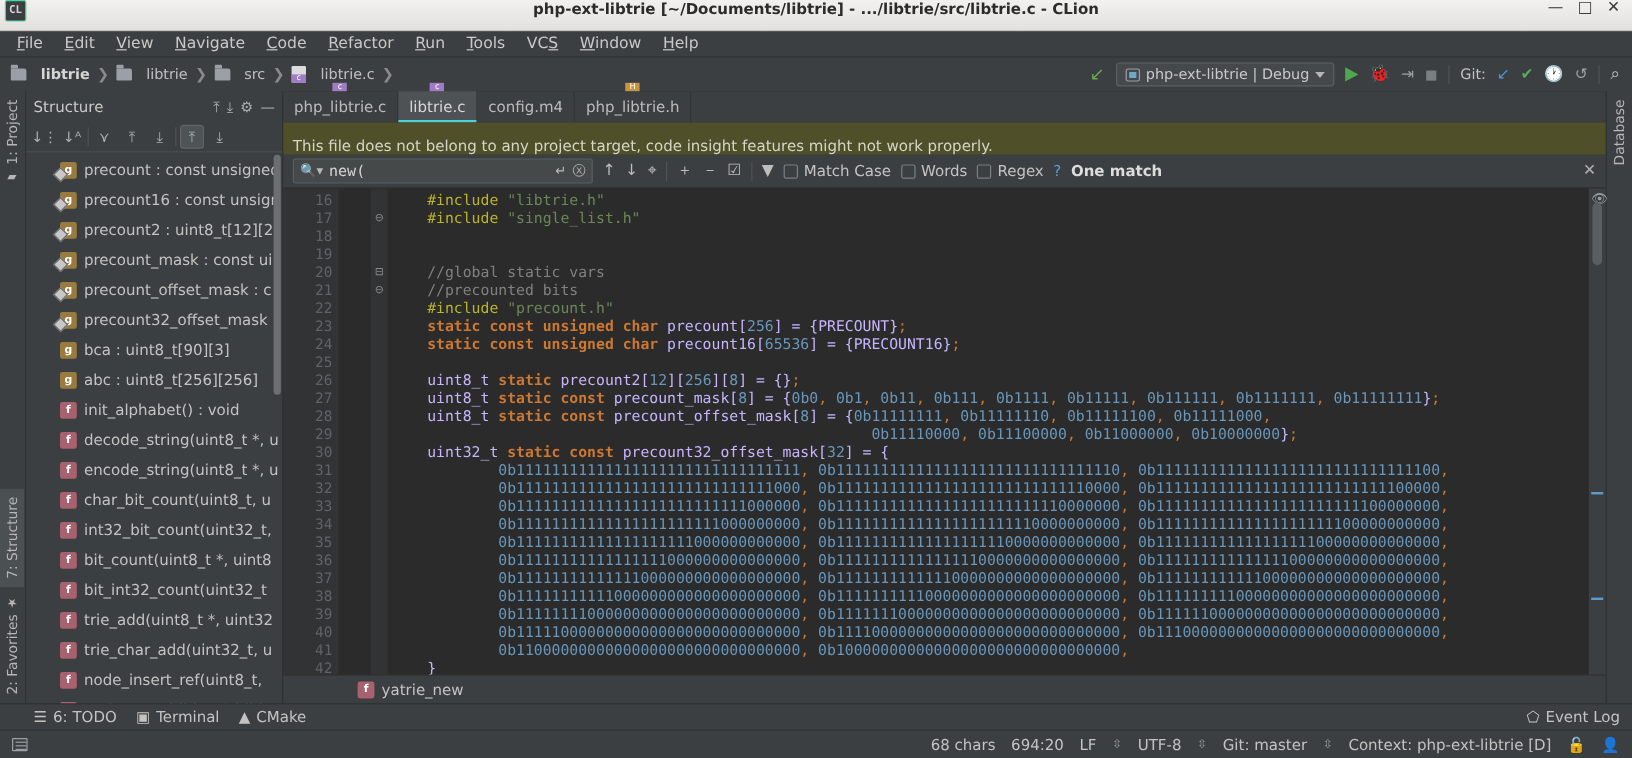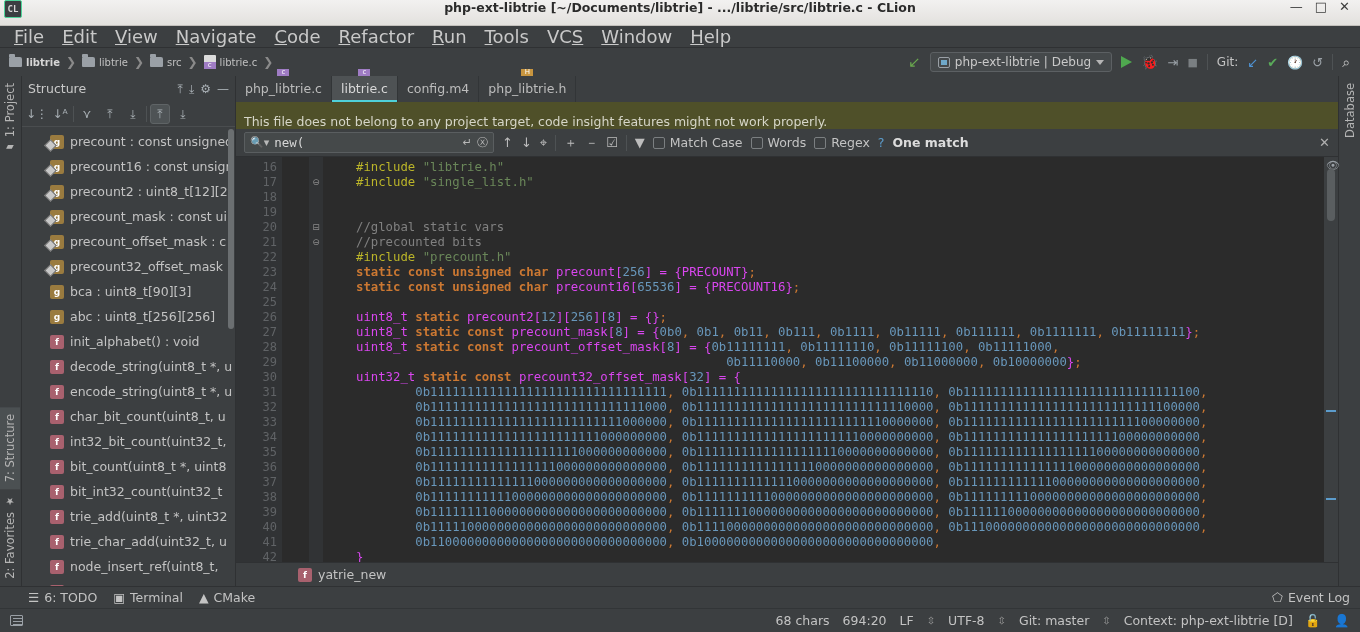--- a/index.html
+++ b/index.html
@@ -24,28 +24,28 @@
     font-family:"DejaVu Sans Mono", monospace; }
   .tb-title { position:absolute; left:0; right:0; text-align:center;
     font-size:12.5px; font-weight:bold; color:#2b2b2b; pointer-events:none; }
   .tb-btns { margin-left:auto; display:flex; align-items:center; gap:12px;
     padding-right:10px; color:#3c3c3c; font-size:13px; z-index:2; }
   .tb-btns span { cursor:default; line-height:1; }
 
   
   .menubar { height:22px; background:#3c3f41; display:flex; align-items:center;
     padding-left:6px; gap:2px; flex:0 0 22px; border-bottom:1px solid #2f3133; }
-  .menubar .mi { padding:2px 8px; color:#c9c9c9; font-size:18px; border-radius:2px;}
+  .menubar .mi { padding:2px 8px; color:#c9c9c9; font-size:13px; border-radius:2px;}
   .menubar .mi u { text-decoration:underline; }
 
   
   .navbar { height:28px; background:#3c3f41; display:flex; align-items:center;
     padding:0 6px; flex:0 0 28px; }
   .crumbs { display:flex; align-items:center; gap:2px; }
-  .crumb { display:flex; align-items:center; gap:4px; padding:1px 3px; color:#c0c0c0; font-size:10px;}
+  .crumb { display:flex; align-items:center; gap:12px; padding:1px 3px; color:#c0c0c0; font-size:12px;}
   .crumb.bold { font-weight:bold; color:#d6d6d6; }
   .crumb-sep { color:#8a8a8a; font-size:12px; margin:0 1px; }
   .folder-ico { width:13px; height:10px; background:#9aa0a6; border-radius:1px 2px 1px 1px; position:relative; }
   .folder-ico:before { content:""; position:absolute; top:-3px; left:0; width:6px; height:3px;
     background:#9aa0a6; border-radius:1px 1px 0 0;}
   .cfile-ico { width:12px; height:14px; background:#dcdcdc; border-radius:1px; position:relative; }
   .cfile-ico:after { content:"c"; position:absolute; bottom:0; left:0; right:0;
     background:#9f7cc4; color:#fff; font-size:7px; text-align:center; line-height:7px; height:7px;}
   .cfile-ico.h:after { content:"H"; background:#c8953f; }
   .plain-ico { width:12px; height:14px; background:#dcdcdc; border-radius:1px; }
@@ -136,21 +136,21 @@
   .foldcol { width:14px; flex:0 0 14px; background:#313335; padding-top:3px;}
   .foldcol div { height:15px; line-height:15px; text-align:center; color:#8a8a8a; font-size:9px;}
   .code { flex:1; padding-top:3px; overflow:hidden; position:relative;
     font-family:"DejaVu Sans Mono", monospace; font-size:12.3px; white-space:pre;}
   .code .ln { height:15px; line-height:15px; padding-left:6px; }
   .kw { color:#cc7832; font-weight:bold; }
   .str { color:#6a8759; }
   .cmt { color:#808080; }
   .pre { color:#bbb529; }
   .num { color:#6897bb; }
-  .pln { color:#d946ef; }
+  .pln { color:#c4b5fd; }
   .punc{ color:#cc7832; }
 
   
   .rgut { width:14px; flex:0 0 14px; background:#3c3f41; position:relative;}
   .rgut .thumb { position:absolute; top:12px; left:3px; width:8px; height:52px;
     background:#5a5e60; border-radius:4px;}
   .rgut .eye { position:absolute; top:2px; left:2px; color:#9aa0a6; font-size:11px;}
   .rgut .mk { position:absolute; left:2px; width:10px; height:2px; background:#5c9ccc;}
 
   

